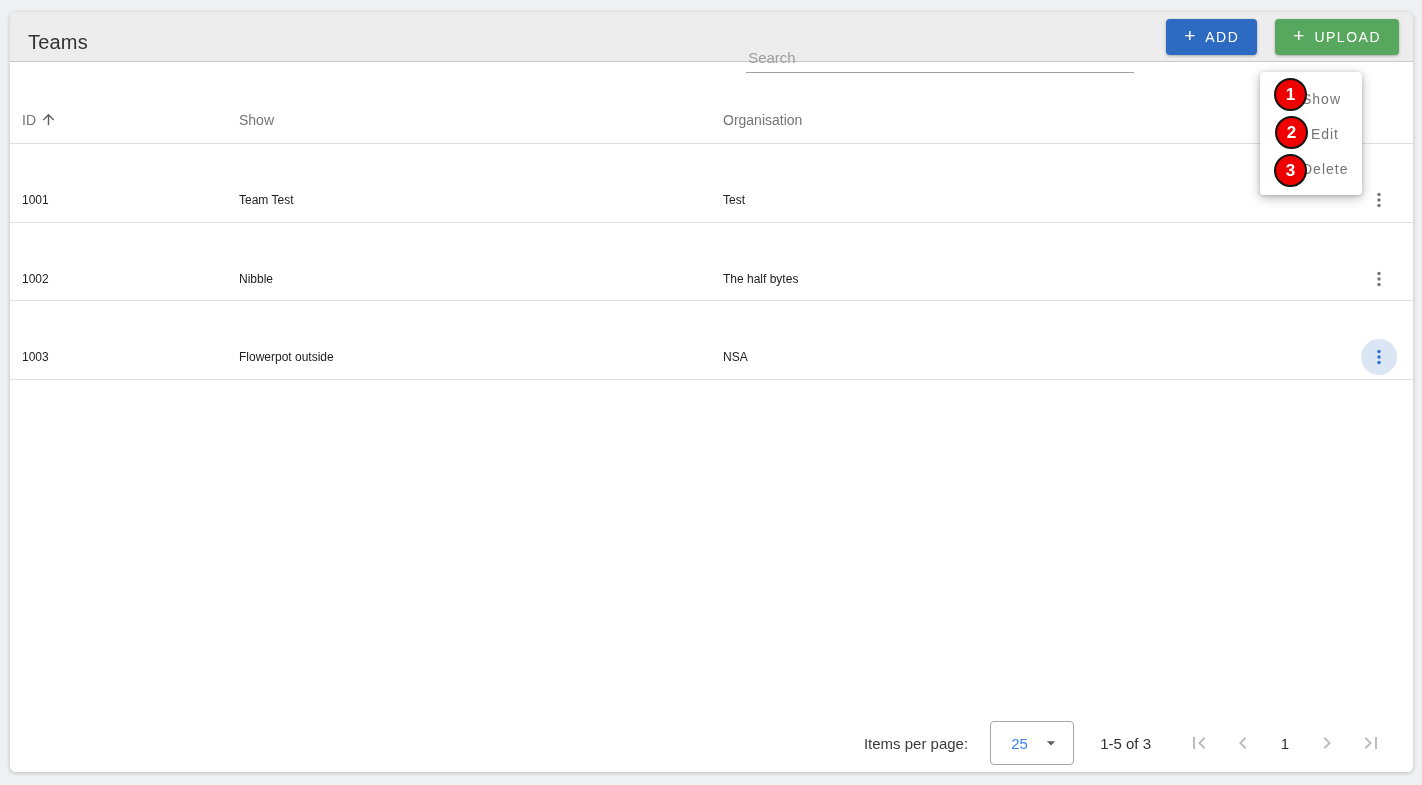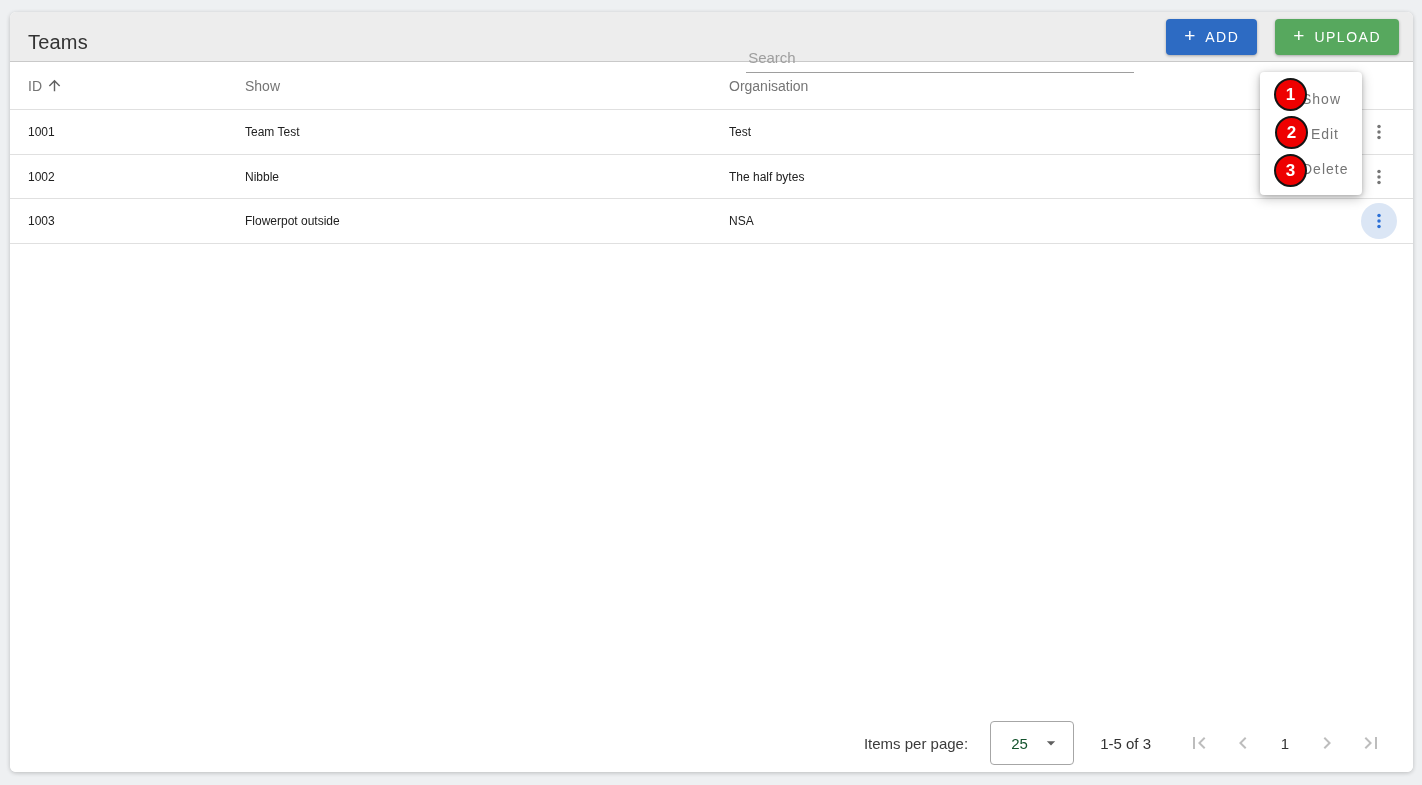--- a/index.html
+++ b/index.html
@@ -33,21 +33,21 @@
   .btn {
     height:36px; border:none; border-radius:4px; color:#fff; cursor:pointer;
     font-size:14px; letter-spacing:1.5px; font-family:inherit;
     display:flex; align-items:center; gap:10px; padding:0 18px;
     box-shadow:0 1px 3px rgba(0,0,0,0.3); margin-left:18px;
   }
   .btn .plus { font-size:19px; font-weight:400; letter-spacing:0; line-height:1; margin-top:-2px; }
   
   .grid-row {
     display:grid; grid-template-columns:217px 484px 1fr 68px;
-    align-items:center; padding-left:18px;
+    align-items:center; padding-left:12px;margin-top:34px;
   }
   .thead {
     height:48px; border-bottom:1px solid #e0e0e0;
     color:#757575; font-size:14px;
   }
   .th { display:flex; align-items:center; gap:4px; cursor:pointer; }
   .sort-icon { width:17px; height:17px; fill:#616161; }
   .trow { height:44.7px; border-bottom:1px solid #e0e0e0; font-size:12px; color:#212121; }
   .trow:last-child { border-bottom:none; }
   .actions-cell { display:flex; justify-content:center; }
@@ -84,21 +84,21 @@
   
   .paginator {
     position:absolute; left:0; right:0; bottom:0; height:58px;
     display:flex; align-items:center; justify-content:flex-end;
     padding-right:20px; border-radius:0 0 6px 6px; background:#fff;
     font-size:15px; color:#3c3c3c;
   }
   .pagesize-select {
     width:84px; height:44px; border:1px solid #a6a6a6; border-radius:4px;
     margin-left:22px; display:flex; align-items:center; justify-content:space-between;
-    padding:0 12px 0 20px; cursor:pointer; background:#fff; color:#14532d;
+    padding:0 12px 0 20px; cursor:pointer; background:#fff; color:#3b82f6;
   }
   .caret-icon { width:20px; height:20px; fill:#5f5f5f; }
   .range-label { margin-left:26px; color:#333; }
   .pager-nav { display:flex; align-items:center; margin-left:26px; }
   .nav-btn {
     width:44px; height:44px; border:none; background:transparent; border-radius:50%;
     display:flex; align-items:center; justify-content:center; cursor:default;
   }
   .nav-btn svg { width:24px; height:24px; fill:#bdbdbd; }
   .current-page { width:40px; text-align:center; color:#333; font-size:15px; }

